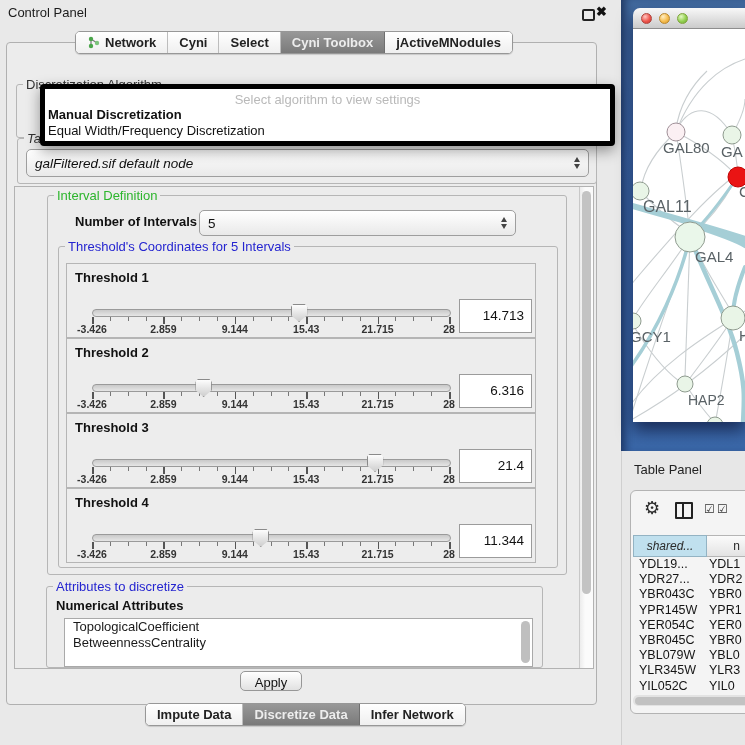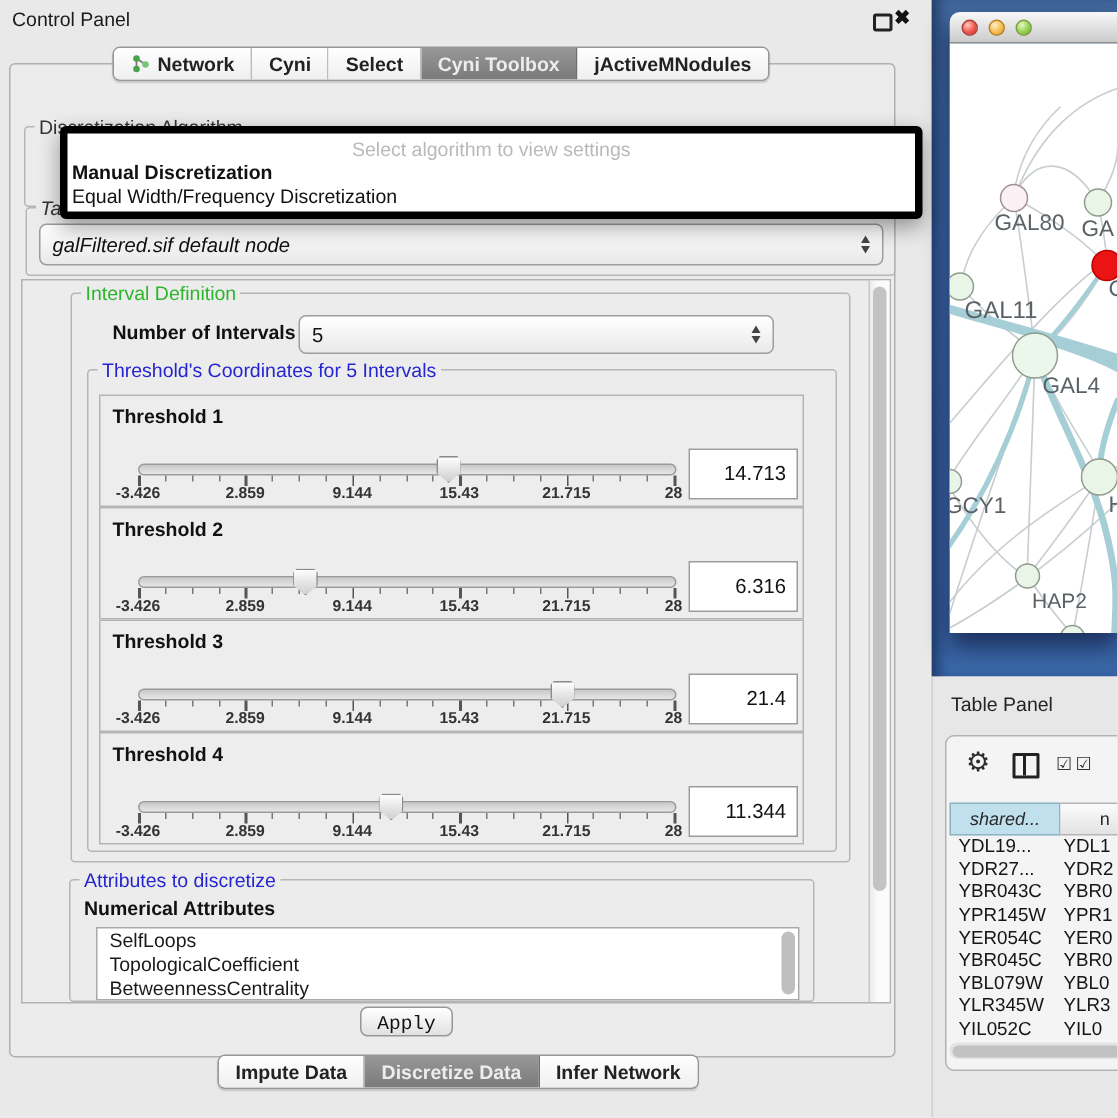--- a/index.html
+++ b/index.html
@@ -45,21 +45,21 @@
   .thumb{position:absolute;top:40px;width:15px;height:16px;background:linear-gradient(#fdfdfd,#cfcfcf);border:1px solid #8a8a8a;clip-path:polygon(50% 100%,2% 62%,2% 16%,16% 0%,84% 0%,98% 16%,98% 62%);}
   .tick{position:absolute;width:1px;background:#777;}
   .tick.major{width:1.5px;background:#555;}
   .ticklabel{position:absolute;top:59px;width:56px;text-align:center;font-size:10.5px;font-weight:700;color:#333;}
   .vbox{position:absolute;left:392px;top:35px;width:64px;height:32px;background:#fff;border:1px solid #9b9b9b;font-size:13.5px;color:#111;text-align:right;line-height:32px;padding-right:7px;}
   
   #attr-list{position:absolute;left:17px;top:31px;width:467px;height:47px;background:#fff;border:1px solid #a9a9a9;overflow:hidden;}
   .attr-item{font-size:13px;color:#1a1a1a;padding-left:8px;line-height:16px;white-space:nowrap;}
   .list-scroll{position:absolute;right:2px;top:2px;width:9px;height:42px;background:#bfbfbf;border-radius:5px;}
   
-  #apply-btn{left:240px;top:671px;width:62px;height:20px;background:linear-gradient(#ffffff,#e1e1e1);border:1px solid #979797;border-radius:5px;font-size:13px;color:#111;text-align:center;line-height:19px;font-family:Liberation Mono, monospace;}
+  #apply-btn{left:240px;top:671px;width:62px;height:20px;background:linear-gradient(#ffffff,#e1e1e1);border:1px solid #979797;border-radius:5px;font-size:13px;color:#111;text-align:center;line-height:19px;}
   
   #blue-frame{left:621px;top:0;width:124px;height:451px;background:linear-gradient(180deg,#41699e,#3f6cae 30%,#3a67a8);box-shadow:inset 9px 0 9px -5px rgba(5,15,45,.55);}
   #mac-window{left:633px;top:8px;width:112px;height:414px;border-top-left-radius:7px;overflow:hidden;box-shadow:0 9px 16px rgba(0,0,30,.55);}
   .mac-titlebar{height:20px;background:linear-gradient(#f8f8f8,#cbcbcb);border-bottom:1px solid #8e8e8e;display:flex;align-items:center;padding-left:8px;gap:7px;}
   .light{width:11px;height:11px;border-radius:50%;box-sizing:border-box;}
   .light.red{background:radial-gradient(circle at 35% 30%,#ffc6c0,#ef564d 55%,#c5372e);border:1px solid #ad443d;}
   .light.yellow{background:radial-gradient(circle at 35% 30%,#ffeec4,#f6bd4f 55%,#d59a2c);border:1px solid #b8862e;}
   .light.green{background:radial-gradient(circle at 35% 30%,#e4f8c3,#93d151 55%,#6ea838);border:1px solid #7fa33c;}
   #net-canvas{display:block;width:112px;height:394px;background:#fff;}
   
@@ -293,21 +293,20 @@
             </div>
           </div>
       </div>
     </div>
 
     <div class="groupbox abs" style="left:31px;top:399px;width:495px;height:80px;">
       <span class="gtitle blue">Attributes to discretize</span>
       <div class="abs lbl bold" style="left:9px;top:11px;">Numerical Attributes</div>
       <div id="attr-list">
         <div class="list-scroll"></div>
-      <div class="attr-item">SelfLoops</div>
           <div class="attr-item">TopologicalCoefficient</div>
           <div class="attr-item">BetweennessCentrality</div>
         </div>
     </div>
   </div>
 
   <button class="abs" id="apply-btn">Apply</button>
 
   <div class="abs tabbar" id="bottom-tabs">
       <div class="tab">

